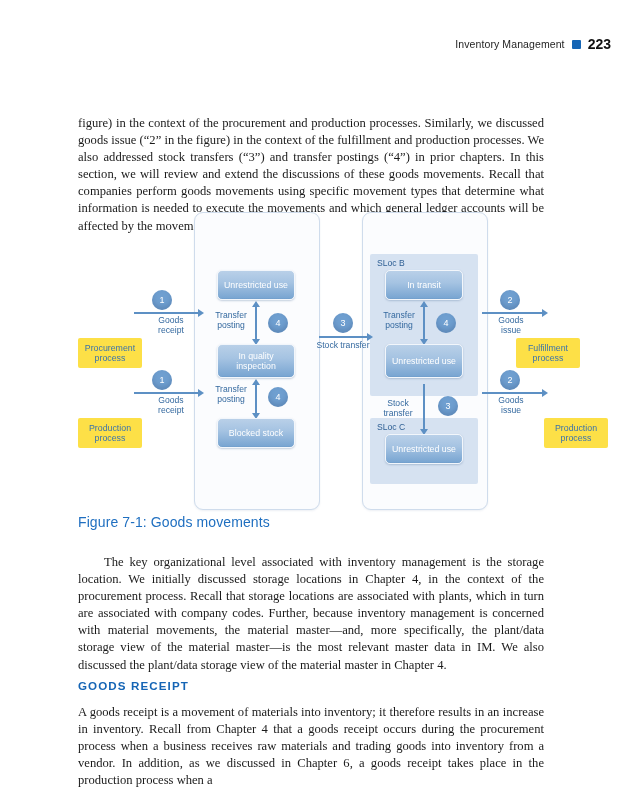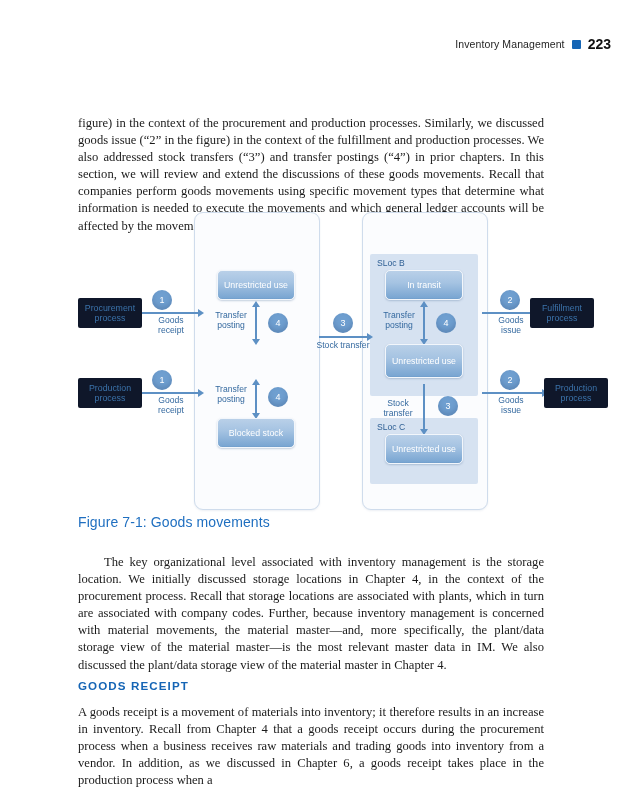--- a/index.html
+++ b/index.html
@@ -271,35 +271,36 @@
   #cap-st-mid { left: 238px; top: 144px; width: 54px; }
   #cap-st-b { left: 296px; top: 202px; width: 48px; }
   #cap-gi1 { left: 412px; top: 119px; width: 42px; }
   #cap-gi2 { left: 412px; top: 199px; width: 42px; }
 
   
   .proc-box {
     position: absolute;
     width: 64px;
     height: 30px;
-    background: #0f172a;
+    background: #fde047;
     border-radius: 2px;
     display: flex;
     align-items: center;
     justify-content: center;
     text-align: center;
     font-family: "Liberation Sans", sans-serif;
     font-size: 8.8px;
     line-height: 10px;
     color: #3b73ab;
     z-index: 3;
+    margin-top: 40px;
   }
   #proc-procurement { left: 0px;   top: 102px; }
   #proc-production-l{ left: 0px;   top: 182px; }
-  #proc-fulfillment { left: 452px; top: 102px; }
+  #proc-fulfillment { left: 438px; top: 102px; }
   #proc-production-r{ left: 466px; top: 182px; }
 </style>
 </head>
 <body>
 
 <div class="running-head">
   <span class="rh-title">Inventory Management</span>
   <span class="rh-square"></span>
   <span class="rh-page">223</span>
 </div>
@@ -320,20 +321,21 @@
 
   <div class="sloc" id="sloc-b">
     <span class="sloc-label">SLoc B</span>
   </div>
   <div class="sloc" id="sloc-c">
     <span class="sloc-label">SLoc C</span>
   </div>
 
 
   <div class="stock-box" id="box-unrestricted-a">Unrestricted use</div>
+  <div class="stock-box" id="box-quality-a">In quality inspection</div>
   <div class="stock-box" id="box-intransit-b">In transit</div>
   <div class="stock-box" id="box-blocked-a">Blocked stock</div>
   <div class="stock-box" id="box-unrestricted-b">Unrestricted use</div>
   <div class="stock-box" id="box-unrestricted-c">Unrestricted use</div>
 
   <div class="v-arrow both" id="arr-a1"></div>
   <div class="v-arrow both" id="arr-a2"></div>
   <div class="v-arrow both" id="arr-b1"></div>
   <div class="v-arrow down" id="arr-b2"></div>
 

